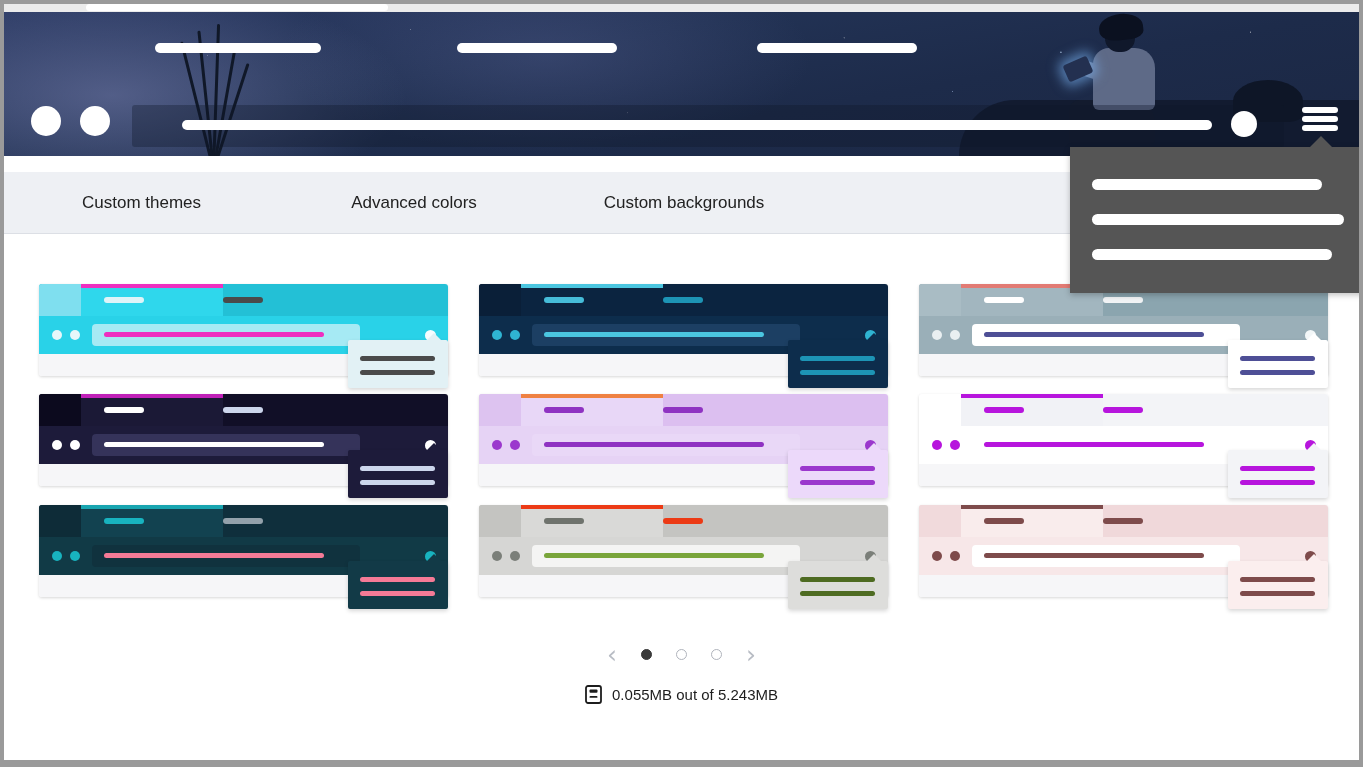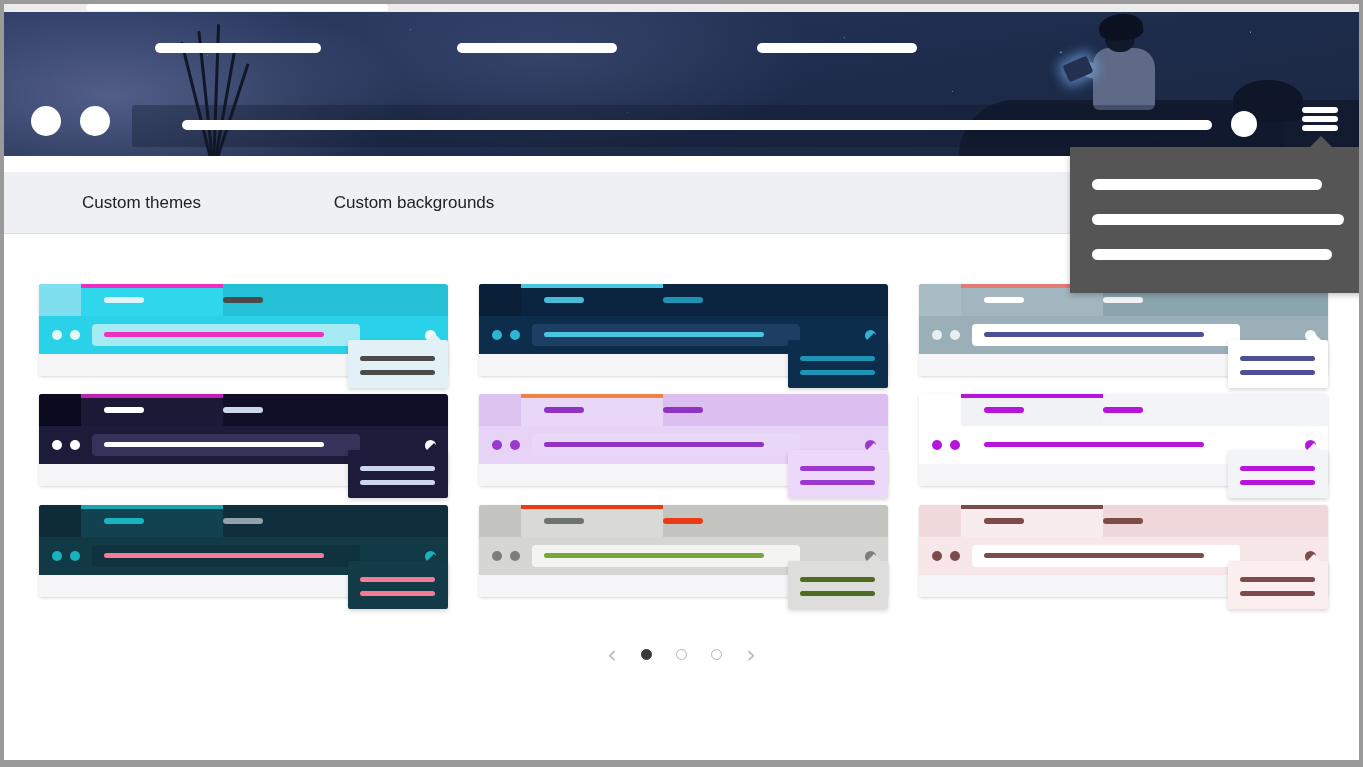--- a/index.html
+++ b/index.html
@@ -446,20 +446,23 @@
       <div class="menu-item mi1"></div>
       <div class="menu-item mi2"></div>
       <div class="menu-item mi3"></div>
     </div>
 
     <div class="tabs">
       <div class="tab">
         <span>Custom themes</span>
       </div>
       <div class="tab">
+        <span>Advanced colors</span>
+      </div>
+      <div class="tab">
         <span>Custom backgrounds</span>
       </div>
     </div>
 
     <div class="grid" id="theme-grid">
         <div class="card c0">
     <div class="card-inner">
       <div class="cw-top" style="background:#23c0d6">
         <div class="cw-left-stub" style="background:#7fdfef"></div>
         <div class="cw-tabA" style="background:#2fd7ec"></div>
@@ -704,16 +707,26 @@
       </div>
 
     <div class="pager">
       <div class="pg-arrow">‹</div>
       <div class="pg-dot on"></div>
       <div class="pg-dot"></div>
       <div class="pg-dot"></div>
       <div class="pg-arrow">›</div>
     </div>
 
+    <div class="storage">
+      <span>
+        <svg width="17" height="19" viewBox="0 0 17 19" aria-hidden="true">
+          <rect x="1" y="1" width="15" height="17" rx="2" fill="none" stroke="#1d1d1d" stroke-width="1.8"></rect>
+          <rect x="4.5" y="4.5" width="8" height="3.2" rx="1" fill="#1d1d1d"></rect>
+          <rect x="4.5" y="11" width="8" height="1.8" rx="0.9" fill="#1d1d1d"></rect>
+        </svg>
+      </span>
+      <span>0.055MB out of 5.243MB</span>
+    </div>
 
     <div class="bottom-pad"></div>
   </div>
 </div>
 
 </body></html>

